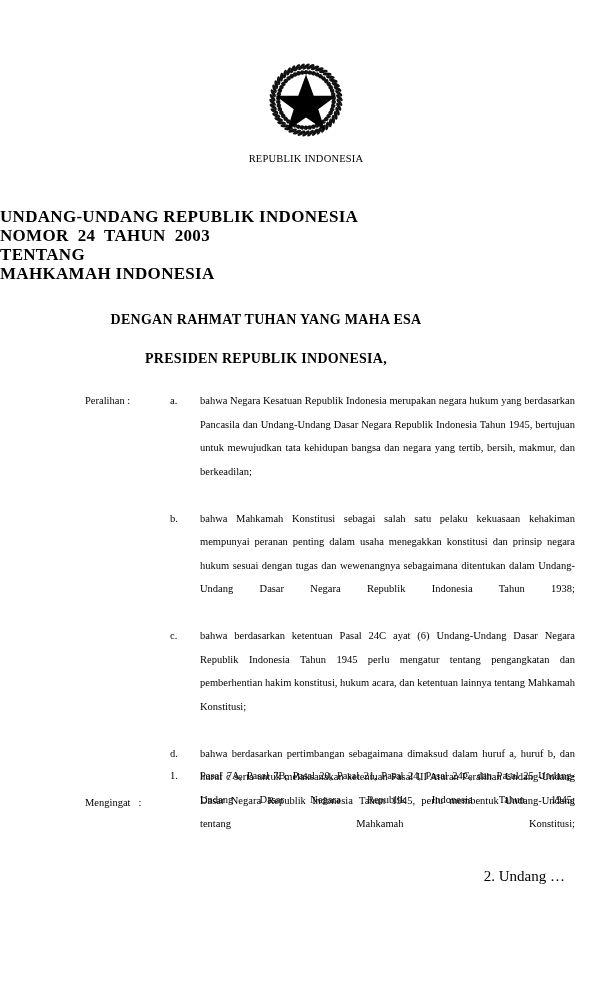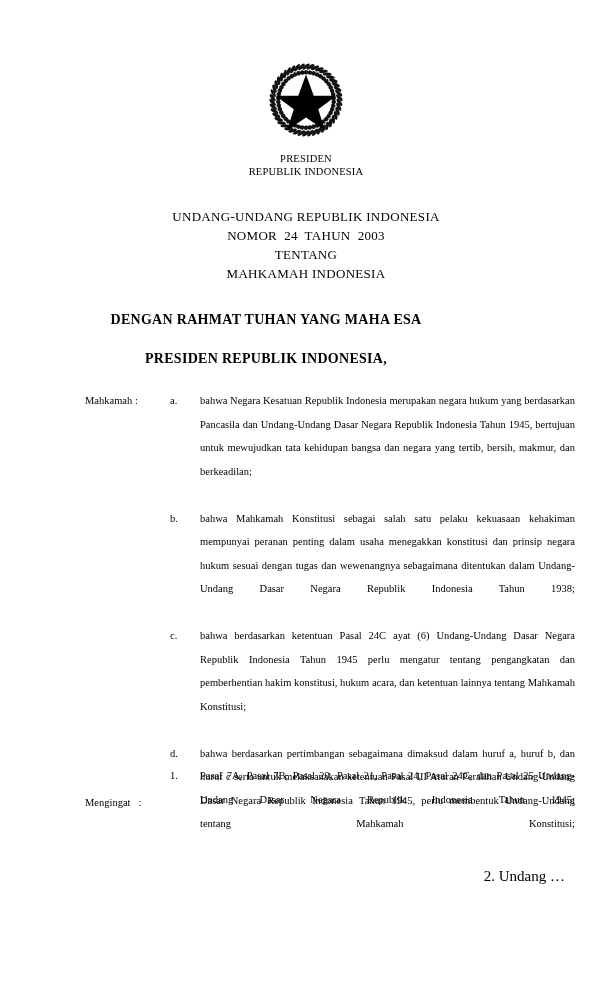--- a/index.html
+++ b/index.html
@@ -40,23 +40,22 @@
     text-align: center;
   }
   .emblem-caption div { white-space: nowrap; }
 
   
   .title-block {
     position: absolute;
     top: 207px;
     left: 0;
     width: 612px;
-    text-align: center;
-    font-weight: normal;
-    font-size: 13px;
+    font-weight: bold;
+    font-size: 17px;
     letter-spacing: 0.3px;
   }
   .title-block .tline {
     line-height: 19px;
     white-space: pre;
   }
 
   .decree-line {
     position: absolute;
     left: 0;
@@ -249,39 +248,38 @@
               <ellipse cx="39.45" cy="20.32" rx="4.2" ry="1.6" transform="rotate(368.4 39.45 20.32)"></ellipse>
               <ellipse cx="43.59" cy="19.16" rx="4.2" ry="1.6" transform="rotate(376.3 43.59 19.16)"></ellipse>
               <ellipse cx="47.85" cy="18.57" rx="4.2" ry="1.6" transform="rotate(384.1 47.85 18.57)"></ellipse>
             </g>
         </g>
 
         <polygon fill="#000000" points="50,21 58.8,45.2 84.6,45.2 63.9,60.4 71.6,84.6 50,69.8 28.4,84.6 36.1,60.4 15.4,45.2 41.2,45.2"></polygon>
       </svg>
     </div>
     <div class="emblem-caption">
-      <div>PRESIDEN</div>
       <div>REPUBLIK INDONESIA</div>
     </div>
   </div>
 
   <div class="title-block">
     <div class="tline">UNDANG-UNDANG REPUBLIK INDONESIA</div>
     <div class="tline">NOMOR  24  TAHUN  2003</div>
     <div class="tline">TENTANG</div>
     <div class="tline">MAHKAMAH INDONESIA</div>
   </div>
 
   <div class="decree-line l1">DENGAN RAHMAT TUHAN YANG MAHA ESA</div>
   <div class="decree-line l2">PRESIDEN REPUBLIK INDONESIA,</div>
 
   <div class="body-block">
 
     <div class="clause-row">
-      <div class="label-col"><span>Mahkamah</span> <span>:</span></div>
+      <div class="label-col"><span>Peralihan</span> <span>:</span></div>
       <div class="marker-col">a.</div>
       <div class="text-col justify-all">bahwa Negara Kesatuan Republik Indonesia merupakan negara hukum yang berdasarkan Pancasila dan Undang-Undang Dasar Negara Republik Indonesia Tahun 1945, bertujuan untuk mewujudkan tata kehidupan bangsa dan negara yang tertib, bersih, makmur, dan berkeadilan;</div>
     </div>
 
     <div class="clause-row">
       <div class="label-col"></div>
       <div class="marker-col">b.</div>
       <div class="text-col justify-all">bahwa Mahkamah Konstitusi sebagai salah satu pelaku kekuasaan kehakiman mempunyai peranan penting dalam usaha menegakkan konstitusi dan prinsip negara hukum sesuai dengan tugas dan wewenangnya sebagaimana ditentukan dalam Undang-Undang Dasar Negara Republik Indonesia Tahun 1938;</div>
     </div>
 

